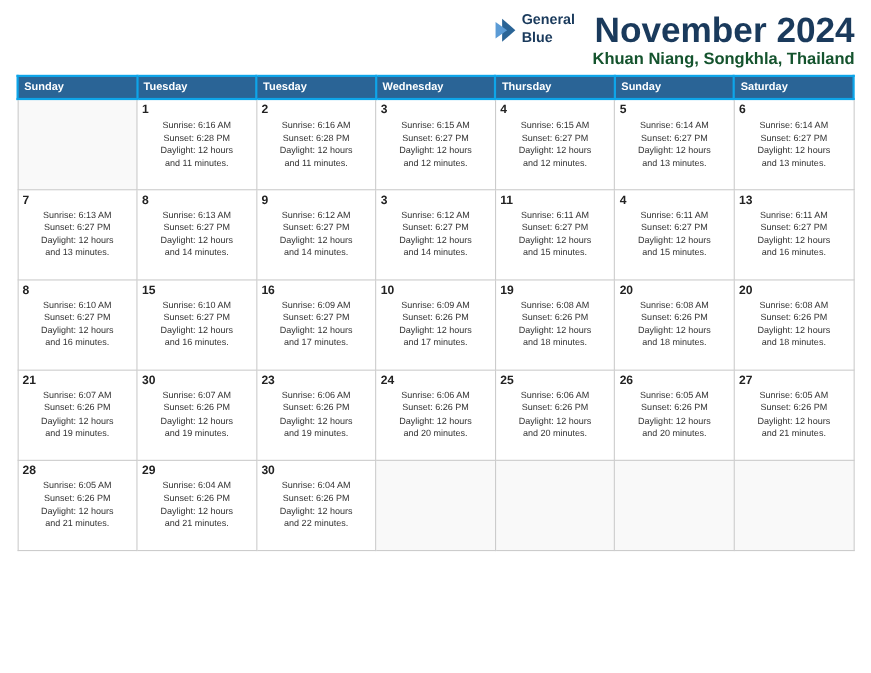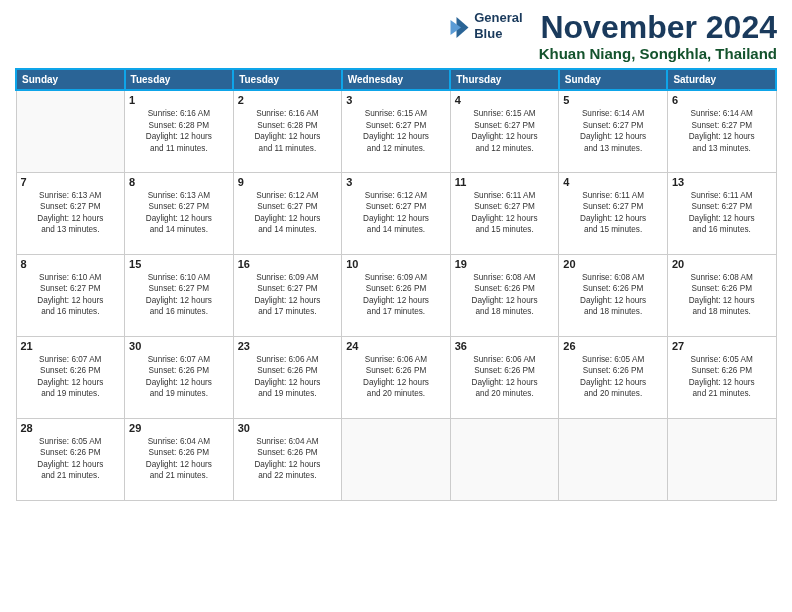--- a/index.html
+++ b/index.html
@@ -223,21 +223,21 @@
           </td>
           <td>
             <span class="day-number">23</span>
             <div class="day-info">Sunrise: 6:06 AM<br>Sunset: 6:26 PM<br>Daylight: 12 hours<br>and 19 minutes.</div>
           </td>
           <td>
             <span class="day-number">24</span>
             <div class="day-info">Sunrise: 6:06 AM<br>Sunset: 6:26 PM<br>Daylight: 12 hours<br>and 20 minutes.</div>
           </td>
           <td>
-            <span class="day-number">36</span>
+            <span class="day-number">25</span>
             <div class="day-info">Sunrise: 6:06 AM<br>Sunset: 6:26 PM<br>Daylight: 12 hours<br>and 20 minutes.</div>
           </td>
           <td>
             <span class="day-number">26</span>
             <div class="day-info">Sunrise: 6:05 AM<br>Sunset: 6:26 PM<br>Daylight: 12 hours<br>and 20 minutes.</div>
           </td>
           <td>
             <span class="day-number">27</span>
             <div class="day-info">Sunrise: 6:05 AM<br>Sunset: 6:26 PM<br>Daylight: 12 hours<br>and 21 minutes.</div>
           </td>

